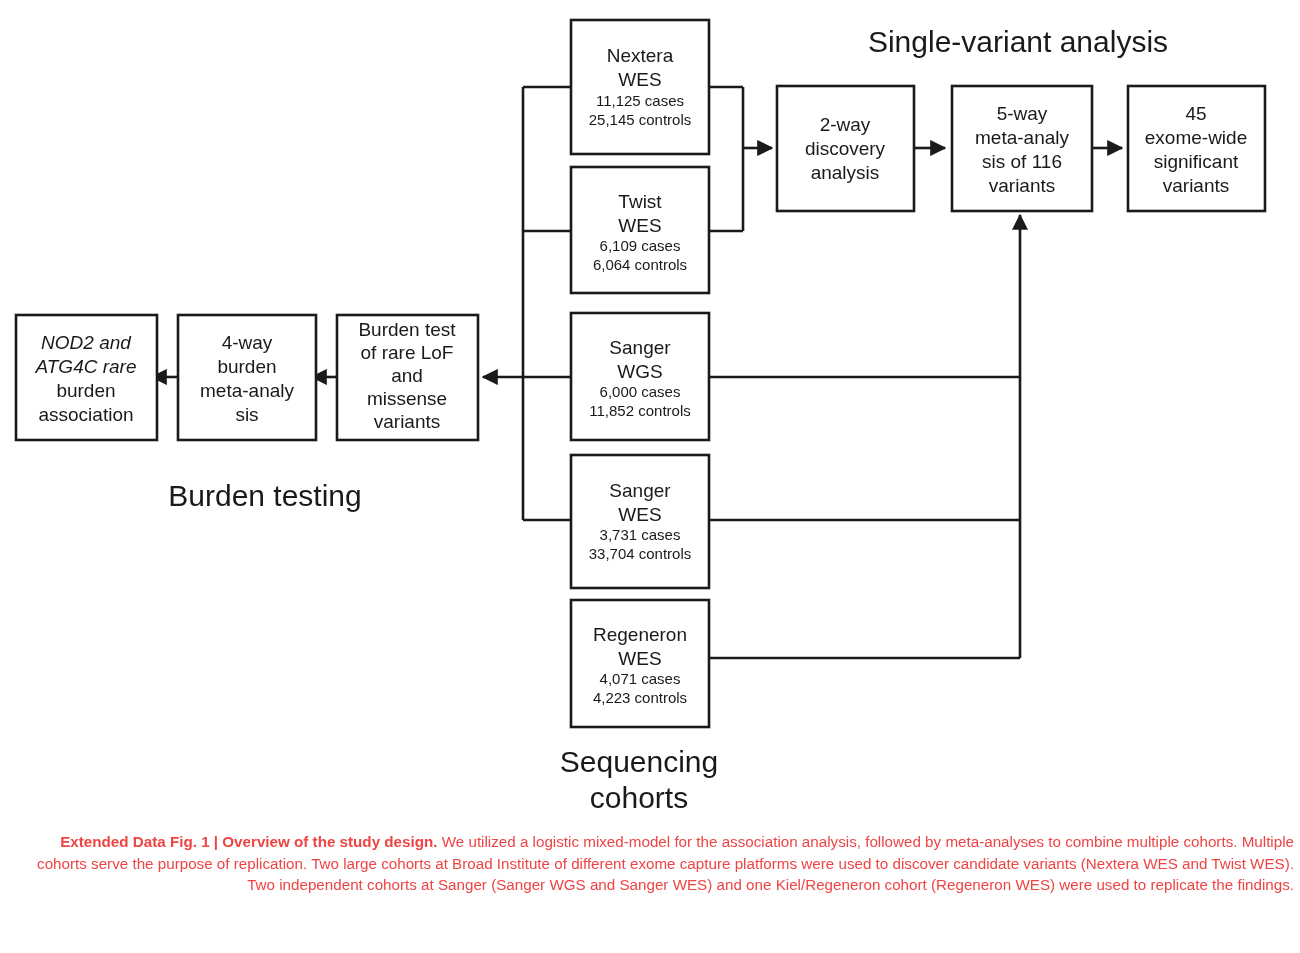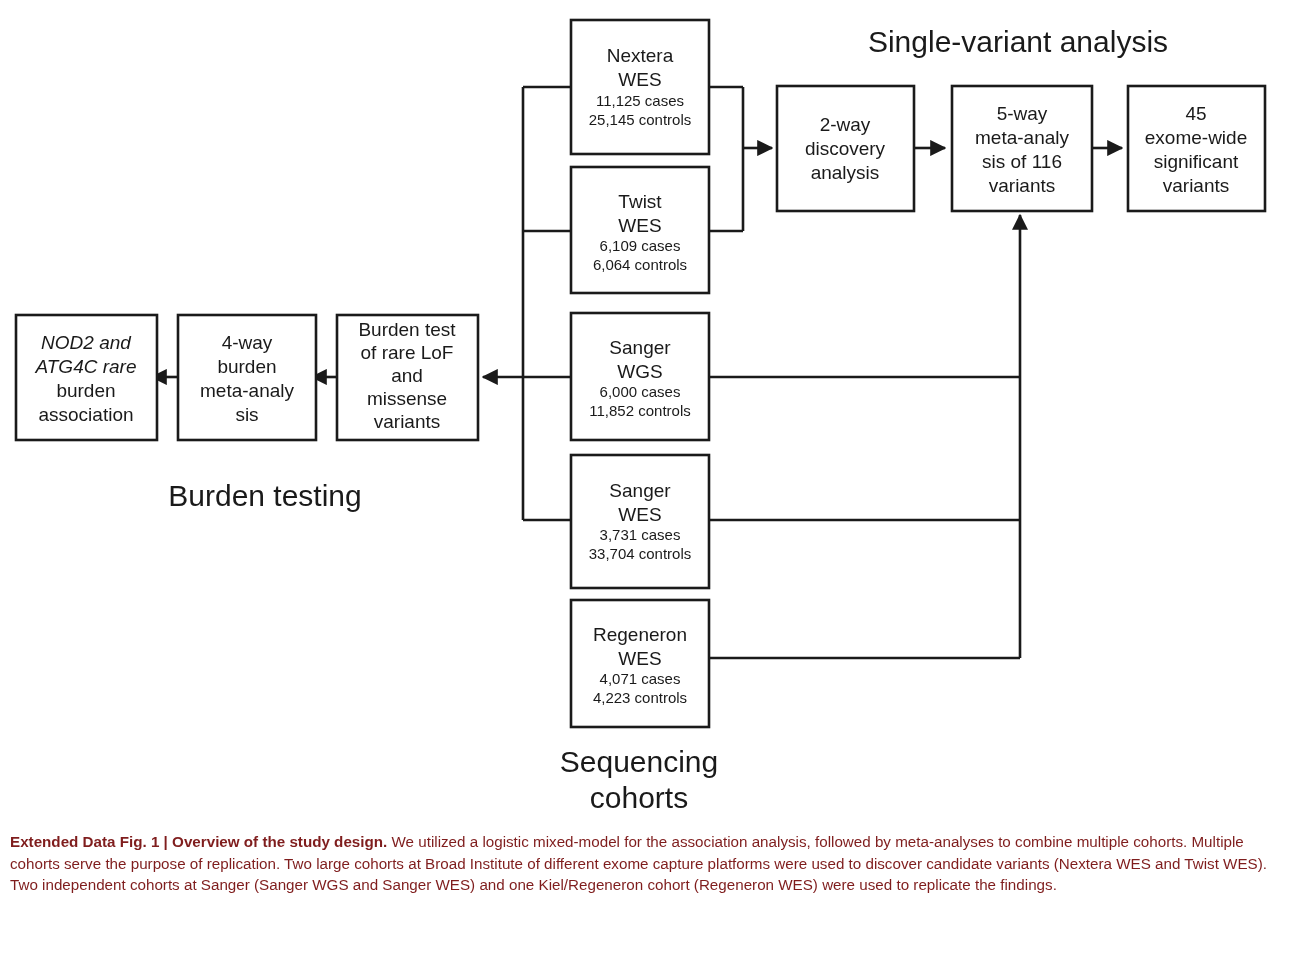--- a/index.html
+++ b/index.html
@@ -53,28 +53,28 @@
     font-style: italic;
   }
   .section-title {
     font-family: "Liberation Sans", sans-serif;
     fill: #1a1a1a;
     text-anchor: middle;
     font-size: 30px;
   }
   #caption {
     position: absolute;
-    left: 10px;
+    left: 30px;
     top: 831px;
     width: 1264px;
     font-family: "Liberation Sans", sans-serif;
     font-size: 15.2px;
     line-height: 21.5px;
-    color: #7f1d1d;
-    text-align: left;
+    color: #ef4444;
+    text-align: right;
   }
   #caption b {
     font-weight: bold;
   }
 </style>
 </head>
 <body>
 
 <div id="figure-wrap">
   <svg id="flowchart" viewBox="0 0 1300 825" xmlns="http://www.w3.org/2000/svg">

